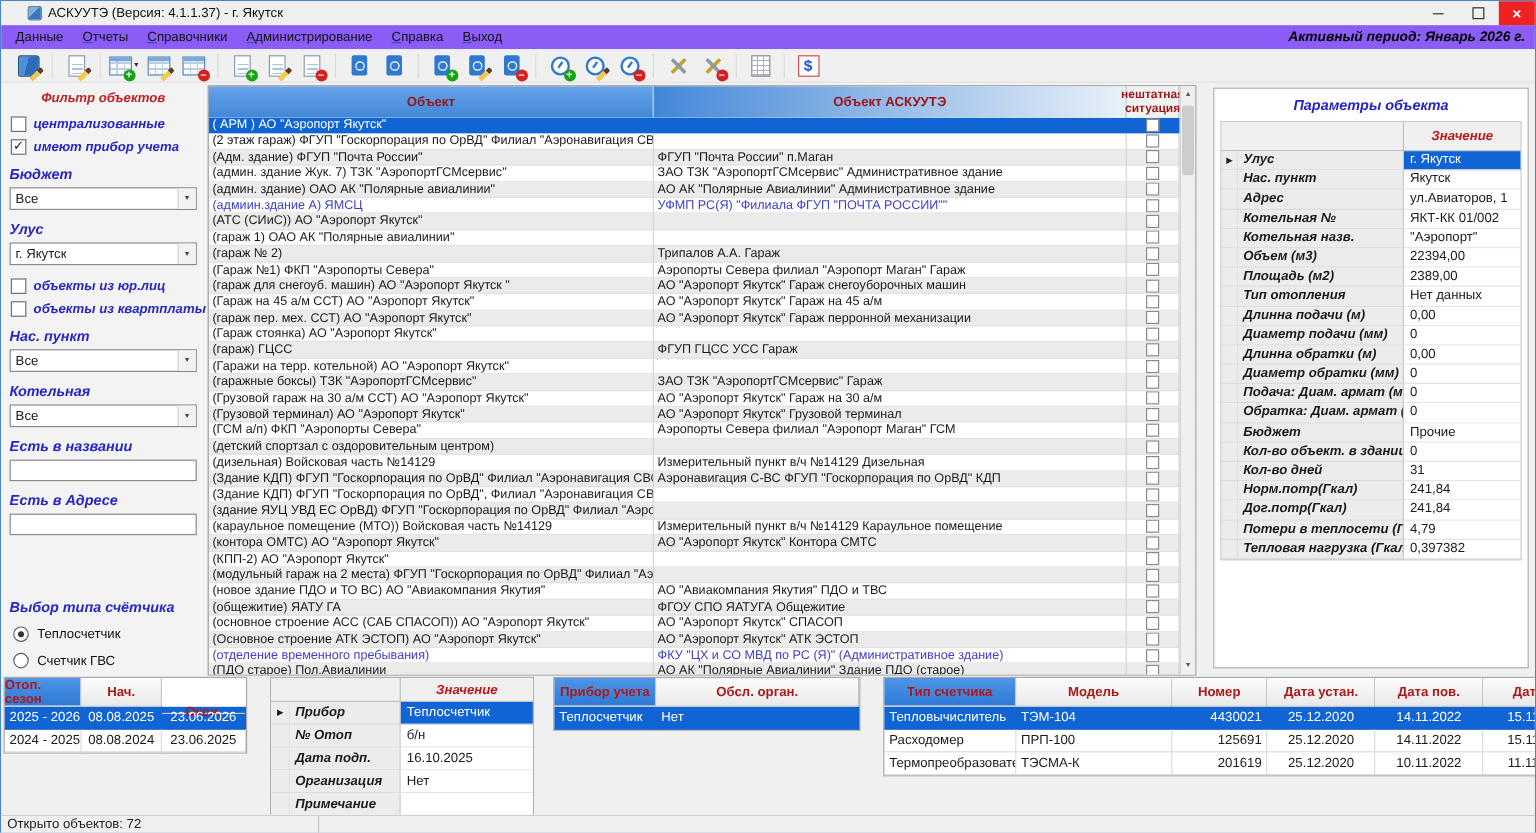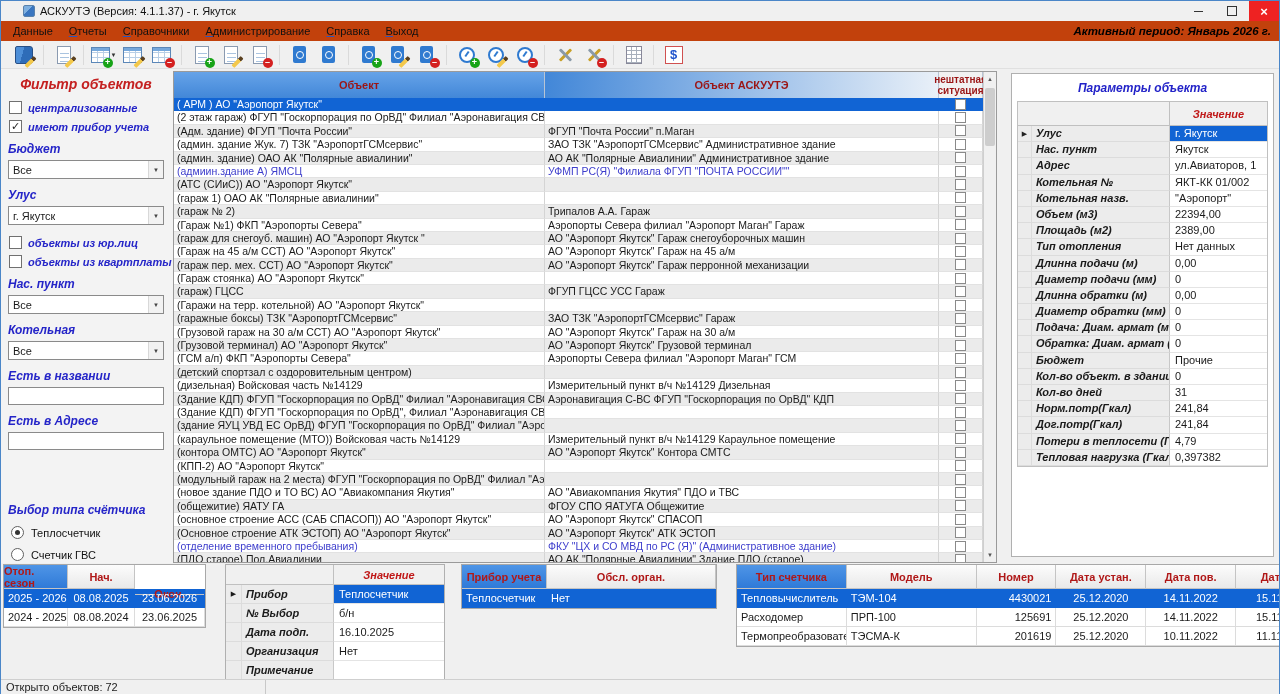--- a/index.html
+++ b/index.html
@@ -16,21 +16,21 @@
   .app-icon { width:12px; height:12px; margin-right:5px; border-radius:2px;
     background:linear-gradient(135deg,#7fb0e0 0 6px,#3a76c0 6px); border:1px solid #5a82ab; }
   .title-text { font-size:11px; color:#111; }
   .win-controls { margin-left:auto; display:flex; height:20px; }
   .wc { width:34px; height:20px; display:flex; align-items:center; justify-content:center; color:#333; font-size:11px; }
   .wc-min::before { content:''; width:9px; height:1px; background:#333; }
   .wc-max::before { content:''; width:8px; height:8px; border:1px solid #333; }
   .wc-close { background:#e22; color:#fff; font-size:13px; font-weight:bold; width:30px; }
 
   
-  .menubar { height:20px; display:flex; align-items:center; background:#c2410c; padding-left:4px; }
+  .menubar { height:20px; display:flex; align-items:center; background:#8b5cf6; padding-left:4px; }
   .menu-item { padding:2px 8px; color:#111; cursor:default; }
   .menu-item .u { text-decoration:underline; text-decoration-color:#2a56c0; }
   .period { margin-left:auto; padding-right:8px; font-weight:bold; font-style:italic; font-size:11.5px; color:#000; }
 
   
   .toolbar { height:28px; display:flex; align-items:center; padding-left:8px; background:#f0f0f0; border-bottom:1px solid #e0e0e0; }
   .vsep { width:1px; height:20px; background:#dadada; margin:0 5px; }
   .tb { width:27px; height:25px; border:1px solid transparent; background:transparent; display:flex; align-items:center; justify-content:center; position:relative; padding:0; margin:0 1px; }
   .ib { position:relative; width:20px; height:20px; display:flex; align-items:center; justify-content:center; }
   .base-book { width:18px; height:18px; background:linear-gradient(105deg,#4e8fd8 0 8px,#2e6cb8 8px); border:1px solid #274f86; border-radius:2px 3px 3px 2px; }
@@ -55,21 +55,21 @@
   .b-add { background:#17a317; } .b-add::before { content:'+'; }
   .b-del { background:#d42020; } .b-del::before { content:'–'; line-height:8px; }
   .b-edit { width:13px; height:4px; border-radius:1px; background:linear-gradient(to right,#f3c84b 0 9px,#5a4020 9px); transform:rotate(-45deg); right:-3px; bottom:1px; }
   .caret { font-size:6px; color:#333; margin-left:1px; }
 
   
   .content { position:relative; width:1278px; height:610px; background:#f0f0f0; overflow:hidden; }
 
   
   .filter-panel { position:absolute; left:0; top:0; width:172px; height:494px; padding:4px 9px 0 7px; background:#f3f3f3; }
-  .f-title { color:#c42020; font-weight:bold; font-style:italic; font-size:14px; text-align:center; margin:3px 0 9px; }
+  .f-title { color:#c42020; font-weight:bold; font-style:italic; font-size:11px; text-align:center; margin:3px 0 9px; }
   .cb-row { display:flex; align-items:center; gap:6px; margin:6px 1px; }
   .cb { width:13px; height:13px; background:#fff; border:1px solid #707070; font-size:11px; line-height:11px; text-align:center; color:#222; flex:none; }
   .cb.on::before { content:'✓'; }
   .cb-lbl { color:#2525c8; font-weight:bold; font-style:italic; white-space:nowrap; }
   .f-head { color:#2525c8; font-weight:bold; font-style:italic; font-size:12px; margin:9px 0 4px; }
   .f-select { height:19px; background:#fff; border:1px solid #8a8a8a; display:flex; align-items:center; padding-left:4px; }
   .f-select .sel-val { white-space:nowrap; overflow:hidden; }
   .f-select .arrow { margin-left:auto; width:15px; height:17px; display:flex; align-items:center; justify-content:center; font-size:6px; color:#444; border-left:1px solid #d8d8d8; background:#f2f2f2; flex:none; }
   .f-input { width:100%; height:18px; border:1px solid #8a8a8a; background:#fff; font-family:inherit; font-size:11px; padding:0 3px; }
   .radio-row { display:flex; align-items:center; gap:7px; margin:9px 3px; }
@@ -780,21 +780,21 @@
         <div class="dp-hv">Значение</div>
       </div>
       <div id="device-props-body">
           <div class="dp-row">
             <div class="dp-marker">▶</div>
             <div class="dp-label">Прибор</div>
             <div class="dp-value sel">Теплосчетчик</div>
           </div>
           <div class="dp-row">
             <div class="dp-marker"></div>
-            <div class="dp-label">№ Выбор</div>
+            <div class="dp-label">№ Отоп</div>
             <div class="dp-value">б/н</div>
           </div>
           <div class="dp-row">
             <div class="dp-marker"></div>
             <div class="dp-label">Дата подп.</div>
             <div class="dp-value">16.10.2025</div>
           </div>
           <div class="dp-row">
             <div class="dp-marker"></div>
             <div class="dp-label">Организация</div>

